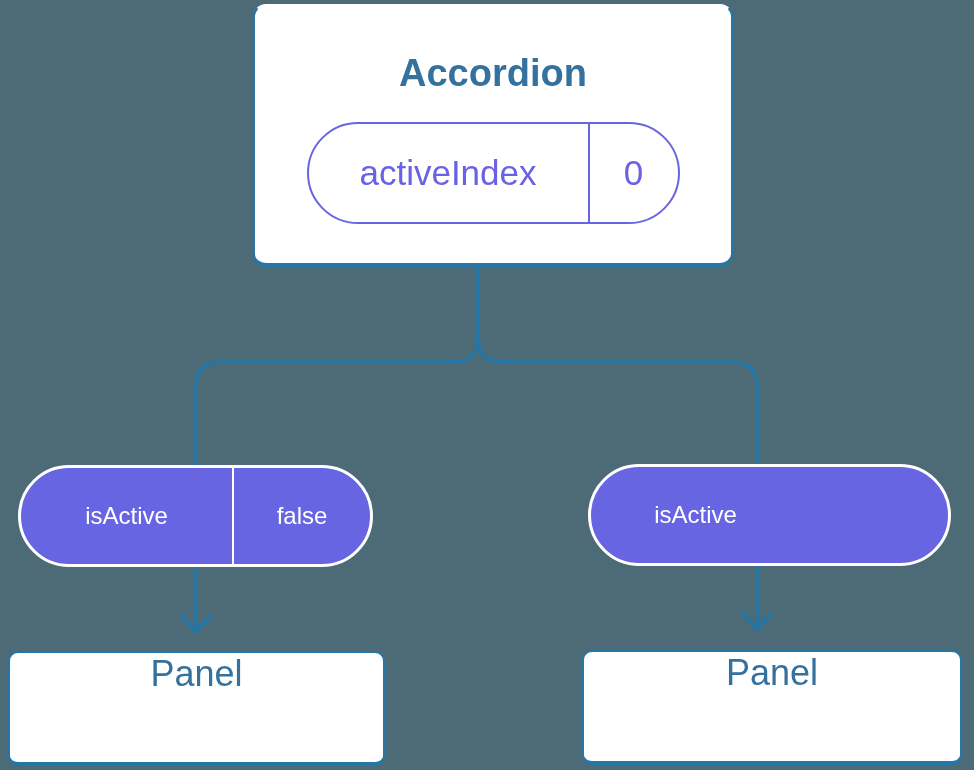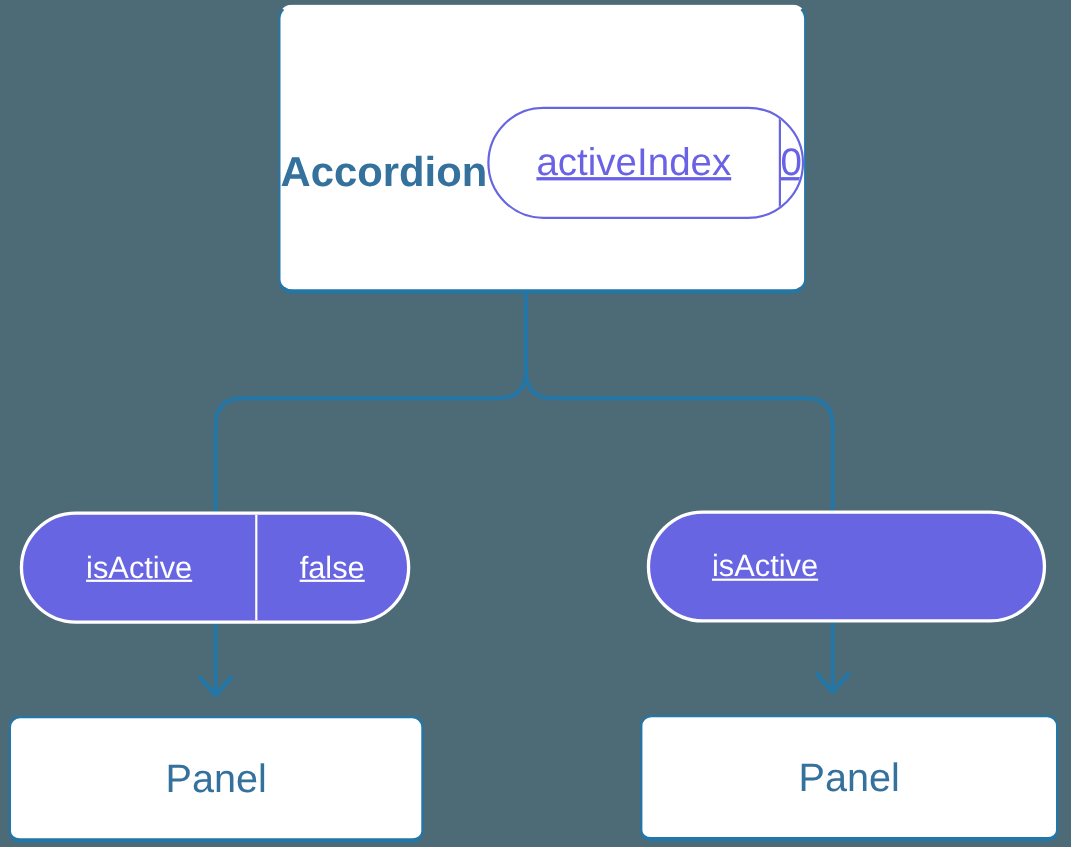--- a/index.html
+++ b/index.html
@@ -37,67 +37,66 @@
   .card{
     position:absolute;
     background:var(--white);
     border:2px solid var(--line);
     border-bottom-width:4px;
     border-radius:13px;
   }
   .card.root{
     left:253px;top:4px;width:480px;height:263px;
     border-top-color:var(--white);
-    display:flex;flex-direction:row;align-items:center;
+    display:flex;flex-direction:column;align-items:center;
   }
   .card-title{
     margin-top:44px;
     font-size:38px;font-weight:600;
     color:var(--heading);
     line-height:46px;
   }
   .pill{
     display:flex;
     border-radius:60px;
     overflow:hidden;
   }
   .pill .seg{
     display:flex;align-items:center;justify-content:center;
     height:100%;
-    text-decoration:underline;
   }
   .pill.outline{
     margin-top:26px;
     width:373px;height:102px;
     background:var(--white);
     border:2px solid var(--purple);
     color:var(--purpleText);
     font-size:35px;
   }
   .pill.outline .seg.name{width:279px;}
   .pill.outline .seg.value{flex:1;border-left:2px solid var(--purple);}
 
   .pill.filled{
     position:absolute;
     height:102px;
     background:var(--purple);
     border:3px solid var(--white);
     color:var(--white);
-    font-size:28px;
+    font-size:24px;
   }
   .pill.filled .seg.value{border-left:2.5px solid var(--white);}
   #pill-true{left:18px;top:465px;width:355px;}
   #pill-true .seg.name{width:211px;}
   #pill-true .seg.value{flex:1;}
   #pill-false{left:588px;top:464px;width:363px;}
   #pill-false .seg.name{width:209px;}
   #pill-false .seg.value{flex:1;}
 
   .card.panel{
-    display:flex;align-items:center;justify-content:center;
+    display:flex;justify-content:center;
     font-size:36px;font-weight:500;
     color:var(--heading);
     border-radius:10px;
   }
   #panel-left{left:8px;top:651px;width:377px;height:115px;}
   #panel-right{left:582px;top:650px;width:380px;height:115px;}
 </style>
 </head>
 <body>
 

